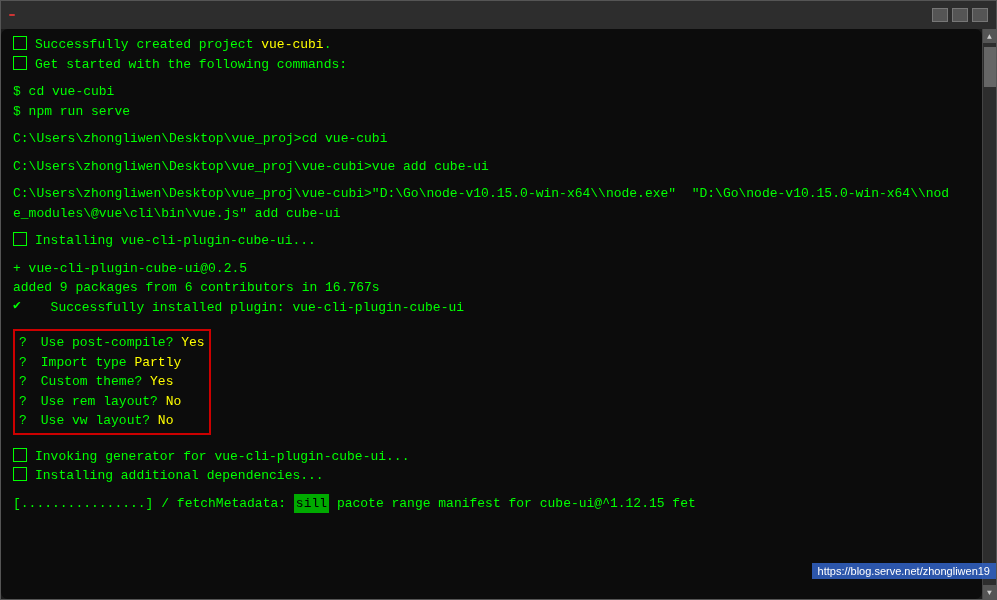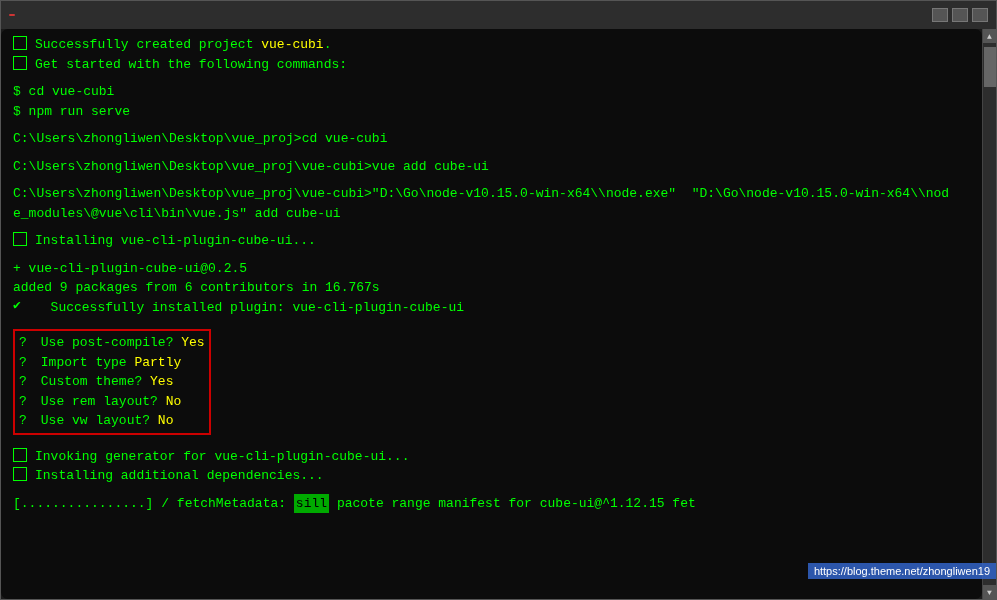--- a/index.html
+++ b/index.html
@@ -210,15 +210,15 @@
   <div class="terminal-wrapper" style="position: relative;">
     <div class="terminal">
       <div class="terminal-content" id="terminal-content">
       <div class="line"><span class="checkbox"></span><span style="color: rgb(0, 255, 0);">Successfully created project <span style="color: rgb(255, 255, 0);">vue-cubi</span>.</span></div><div class="line"><span class="checkbox"></span><span style="color: rgb(0, 255, 0);">Get started with the following commands:</span></div><div class="blank-line"></div><div class="line"><span style="color: rgb(0, 255, 0);">$ cd vue-cubi</span></div><div class="line"><span style="color: rgb(0, 255, 0);">$ npm run serve</span></div><div class="blank-line"></div><div class="line"><span style="color: rgb(0, 255, 0);">C:\Users\zhongliwen\Desktop\vue_proj&gt;cd vue-cubi</span></div><div class="blank-line"></div><div class="line"><span style="color: rgb(0, 255, 0);">C:\Users\zhongliwen\Desktop\vue_proj\vue-cubi&gt;vue add cube-ui</span></div><div class="blank-line"></div><div class="line"><span style="color: rgb(0, 255, 0);">C:\Users\zhongliwen\Desktop\vue_proj\vue-cubi&gt;"D:\Go\node-v10.15.0-win-x64\\node.exe"  "D:\Go\node-v10.15.0-win-x64\\nod</span></div><div class="line"><span style="color: rgb(0, 255, 0);">e_modules\@vue\cli\bin\vue.js" add cube-ui</span></div><div class="blank-line"></div><div class="line"><span class="checkbox"></span><span style="color: rgb(0, 255, 0);">Installing vue-cli-plugin-cube-ui...</span></div><div class="blank-line"></div><div class="line"><span style="color: rgb(0, 255, 0);">+ vue-cli-plugin-cube-ui@0.2.5</span></div><div class="line"><span style="color: rgb(0, 255, 0);">added 9 packages from 6 contributors in 16.767s</span></div><div class="line"><span class="checkmark" style="color: rgb(0, 255, 0);">✔</span><span style="color: rgb(0, 255, 0);">  Successfully installed plugin: vue-cli-plugin-cube-ui</span></div><div class="blank-line"></div><div class="highlighted-block"><div class="line"><span class="question-mark" style="color: rgb(0, 255, 0);">?</span><span style="color: rgb(0, 255, 0);"> Use post-compile?</span><span style="color: rgb(255, 255, 0);"> Yes</span></div><div class="line"><span class="question-mark" style="color: rgb(0, 255, 0);">?</span><span style="color: rgb(0, 255, 0);"> Import type</span><span style="color: rgb(255, 255, 0);"> Partly</span></div><div class="line"><span class="question-mark" style="color: rgb(0, 255, 0);">?</span><span style="color: rgb(0, 255, 0);"> Custom theme?</span><span style="color: rgb(255, 255, 0);"> Yes</span></div><div class="line"><span class="question-mark" style="color: rgb(0, 255, 0);">?</span><span style="color: rgb(0, 255, 0);"> Use rem layout?</span><span style="color: rgb(255, 255, 0);"> No</span></div><div class="line"><span class="question-mark" style="color: rgb(0, 255, 0);">?</span><span style="color: rgb(0, 255, 0);"> Use vw layout?</span><span style="color: rgb(255, 255, 0);"> No</span></div></div><div class="blank-line"></div><div class="line"><span class="checkbox"></span><span style="color: rgb(0, 255, 0);">Invoking generator for vue-cli-plugin-cube-ui...</span></div><div class="line"><span class="checkbox"></span><span style="color: rgb(0, 255, 0);">Installing additional dependencies...</span></div><div class="blank-line"></div><div class="line"><span style="color: rgb(0, 255, 0);">[................] / fetchMetadata: </span><span class="sill-text">sill</span><span style="color: rgb(0, 255, 0);"> pacote range manifest for cube-ui@^1.12.15 fet</span></div></div>
     </div>
     <div class="scrollbar">
       <div class="scroll-arrow">▲</div>
       <div class="scroll-thumb"></div>
       <div class="scroll-arrow" style="margin-top:auto;">▼</div>
     </div>
-  <div class="url-overlay">https://blog.theme.net/zhongliwen19</div>
+  <div class="url-overlay">https://blog.serve.net/zhongliwen19</div>
     </div>
 </div>
 
 </body></html>

